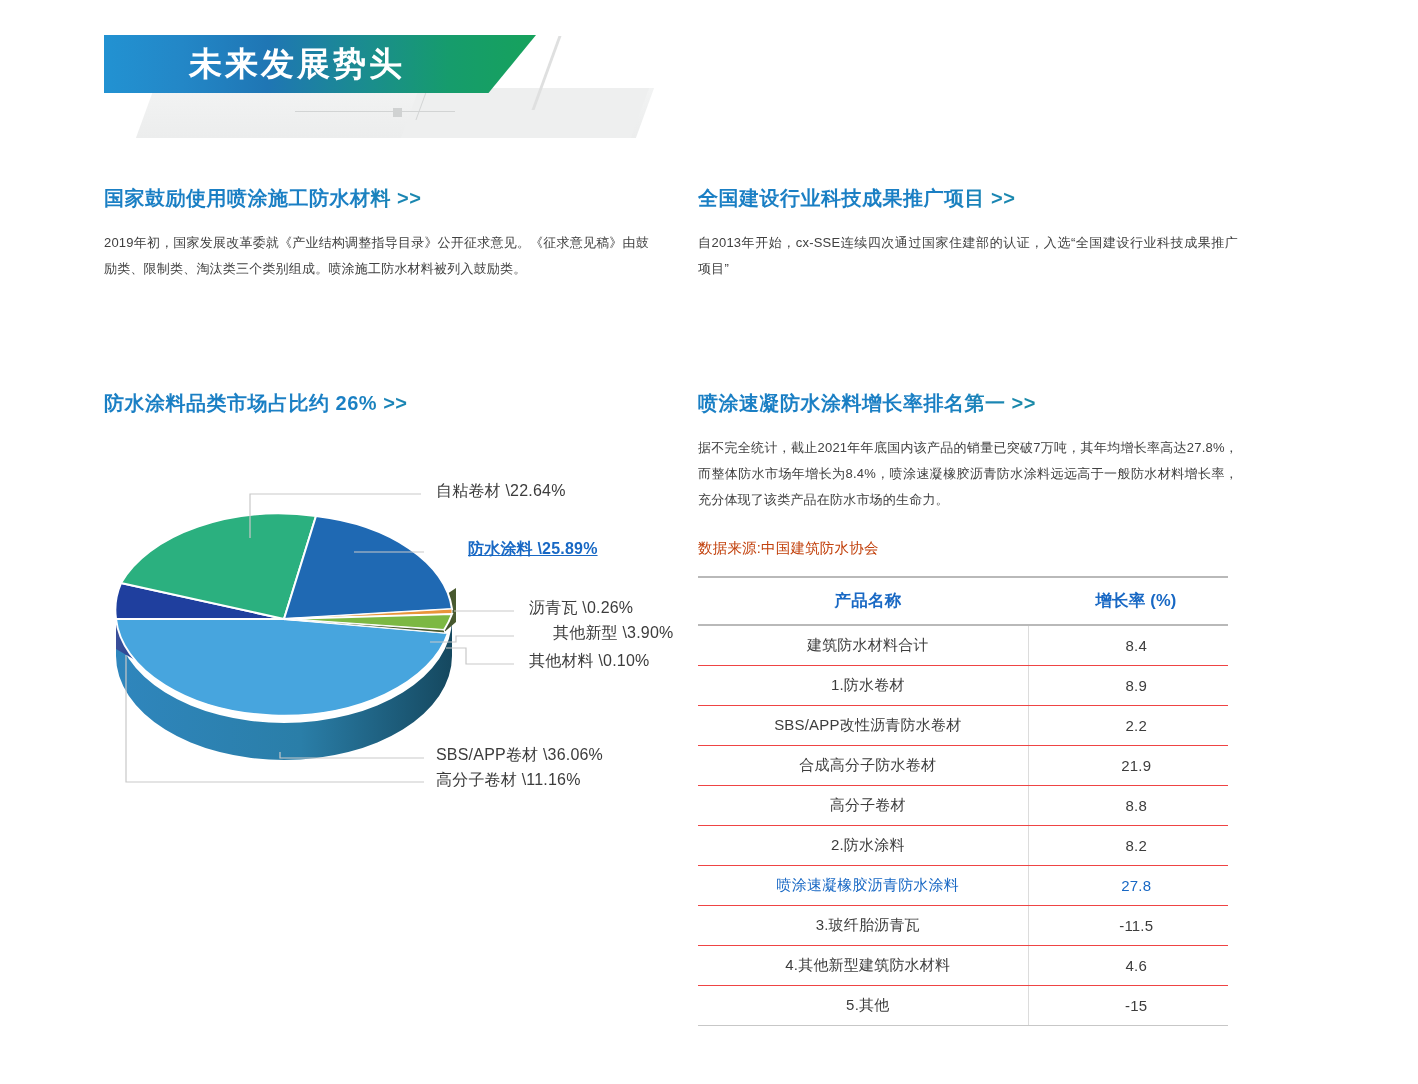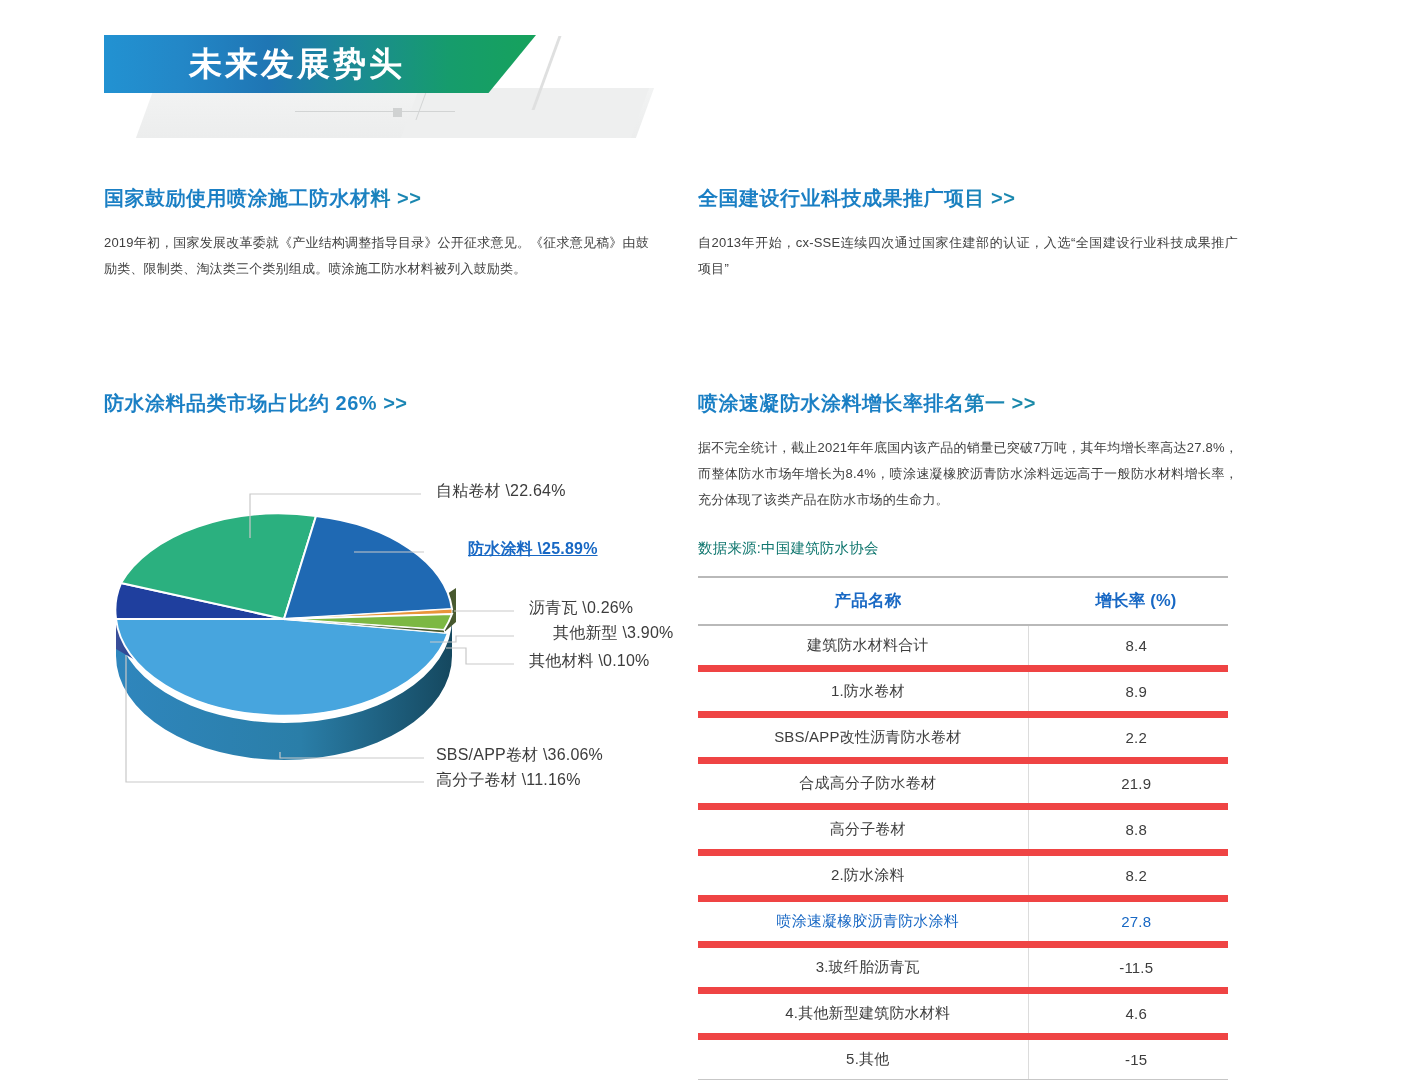--- a/index.html
+++ b/index.html
@@ -84,34 +84,34 @@
   .leader { stroke: #c9c9c9; stroke-width: 1.2; fill: none; }
   .plabel {
     position: absolute; font-size: 16px; color: #3c3c3c;
     white-space: nowrap; letter-spacing: 0.2px;
   }
   .plabel.hl {
     color: #1868c4; font-weight: bold; text-decoration: underline; margin-left: 32px;
   }
 
   
-  .src-note { margin-top: 26px; font-size: 14.5px; color: #0f766e; letter-spacing: 0.2px; }
+  .src-note { margin-top: 26px; font-size: 14.5px; color: #c2410c; letter-spacing: 0.2px; }
   .tbl { margin-top: 18px; width: 530px; border-collapse: collapse; }
   .tbl th, .tbl td {
     text-align: center; font-weight: normal;
     font-size: 15px; color: #3d3d3d; letter-spacing: 0.2px;
   }
   .tbl thead th {
     color: #1868c4; font-weight: bold; font-size: 16.5px;
     padding: 12px 0 12px 10px;
     border-top: 2px solid #b9b9b9; border-bottom: 2px solid #b9b9b9;
   }
   .tbl tbody td {
     padding: 10px 0 10px 10px;
-    border-bottom: 7px solid #ef4444;
+    border-bottom: 1px solid #ef4444;
   }
   .tbl tbody tr:last-child td { border-bottom: 1px solid #c7c7c7; }
   .tbl td.val, .tbl th.val { border-left: 1px solid #dcdcdc; padding-left: 16px; }
   .tbl thead th.val { border-left: none; }
   .tbl tr.hi td { color: #1868c4; }
   .col-name { width: 330px; }
   .col-val { width: 200px; }
 </style>
 </head>
 <body>

